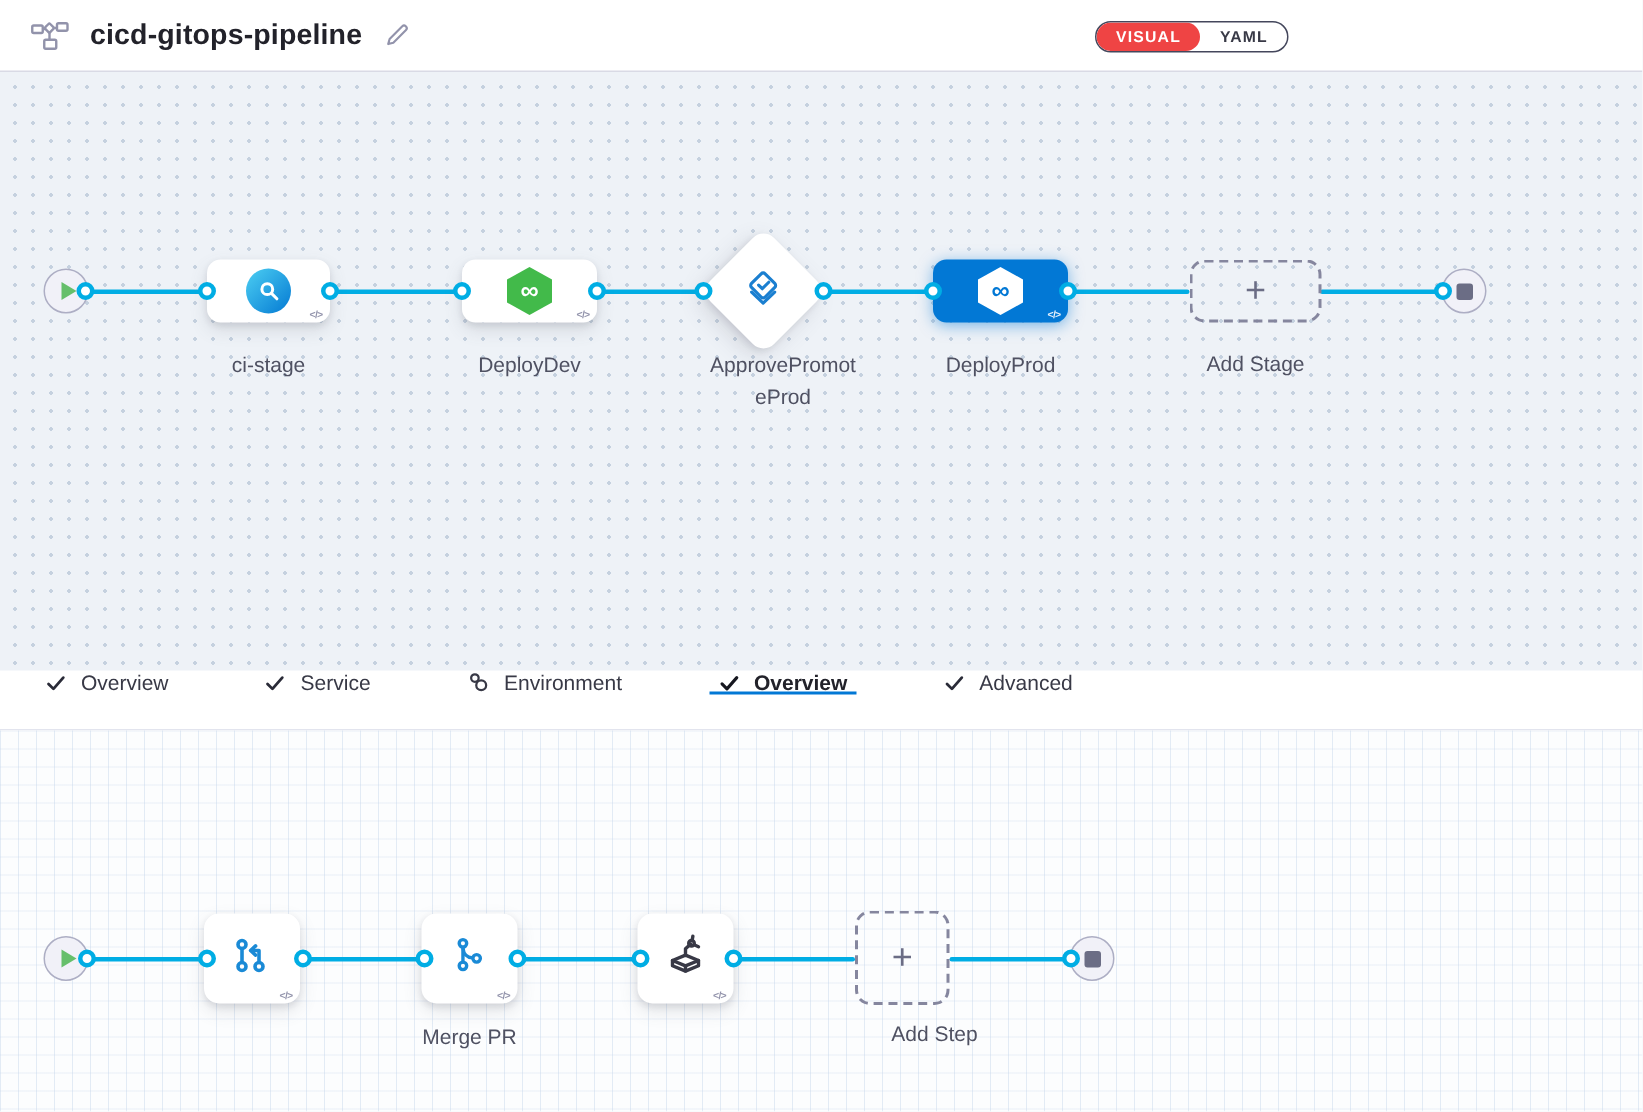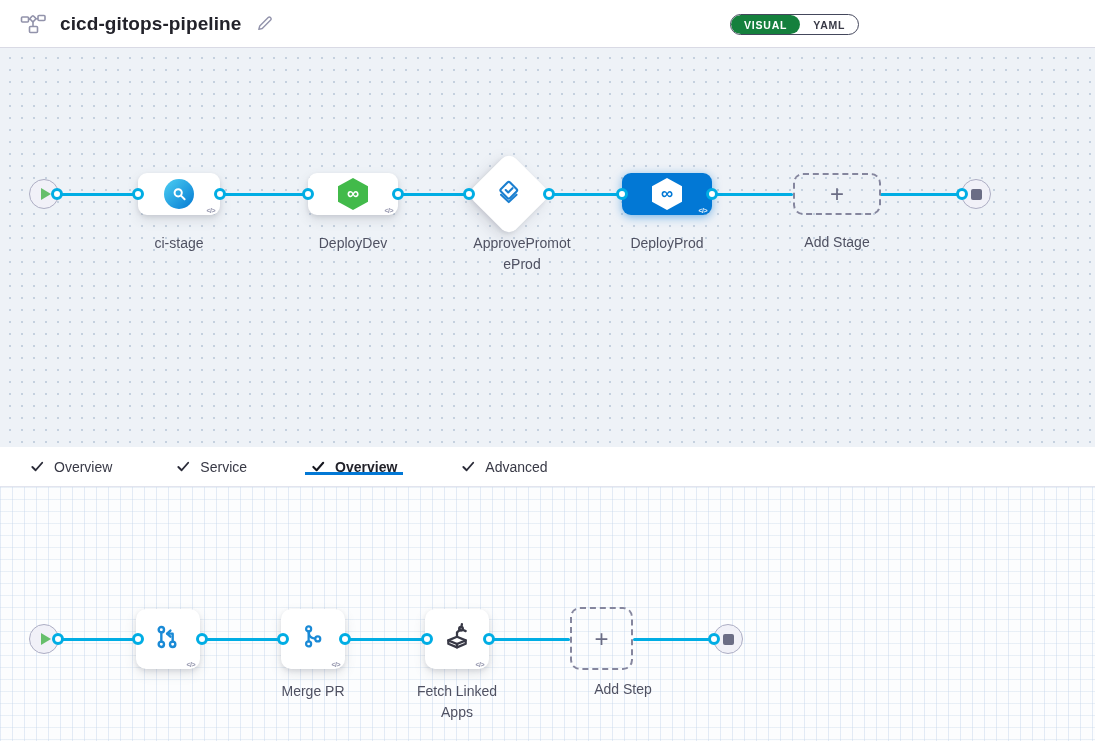--- a/index.html
+++ b/index.html
@@ -18,21 +18,21 @@
   .toggle {
     position:absolute; left:730px; top:14px; height:21px;
     display:flex; align-items:stretch; border:1px solid #44475c; border-radius:11px;
     overflow:hidden; background:#fff; cursor:pointer;
   }
   .toggle .seg {
     font-size:10.5px; font-weight:700; letter-spacing:.8px;
     display:flex; align-items:center; padding:0 13px; border:none; background:transparent;
     font-family:"Liberation Sans", sans-serif; cursor:pointer; color:#383946;
   }
-  .toggle .seg.active { background:#15803d; color:#fff; border-radius:11px; }
+  .toggle .seg.active { background:#ef4444; color:#fff; border-radius:11px; }
 
   
   .stage-canvas {
     position:relative; height:399px; background-color:#eef2f7;
     background-image:radial-gradient(circle, #c5d1df 1.1px, rgba(0,0,0,0) 1.1px);
     background-size:12px 12px; background-position:4px 4px;
   }
   .step-canvas {
     position:relative; height:254px; background-color:#fcfdfe;
     background-image:
@@ -97,21 +97,21 @@
   }
   .node-label {
     position:absolute; z-index:2; font-size:14px; color:#4f5162; text-align:center;
     line-height:21px;
   }
   .node-label.breakall { word-break:break-all; }
 
   
   .tabs {
     height:40px; background:#fff; border-bottom:1px solid #e2e4ee;
-    display:flex; align-items:center; padding-left:30px; gap:64px;
+    display:flex; align-items:flex-start; padding-left:30px; gap:64px;
   }
   .tab {
     position:relative; display:flex; align-items:center; gap:9px;
     font-size:14px; color:#383946; cursor:pointer; white-space:nowrap;
   }
   .tab.active { font-weight:700; color:#22222a; }
   .tab.active::after {
     content:""; position:absolute; left:-6px; right:-6px; bottom:0; height:2.5px; background:#0278d5;
   }
   .tab .ticon { display:flex; }
@@ -222,20 +222,29 @@
     <span>Overview</span>
   </div>
   <div class="tab">
     <span class="ticon">
       <svg width="15" height="15" viewBox="0 0 16 16" fill="none" stroke="#2a2b38" stroke-width="2" stroke-linecap="round" stroke-linejoin="round">
           <path d="M2.5 8.5 l3.5 3.5 7-8"></path>
         </svg>
     </span>
     <span>Service</span>
   </div>
+  <div class="tab">
+    <span class="ticon">
+      <svg width="16" height="16" viewBox="0 0 16 16" fill="none" stroke="#383946" stroke-width="1.5">
+          <circle cx="5.6" cy="5" r="2.5"></circle>
+          <circle cx="9.8" cy="9.8" r="3.3"></circle>
+        </svg>
+    </span>
+    <span>Environment</span>
+  </div>
   <div class="tab active">
     <span class="ticon">
       <svg width="15" height="15" viewBox="0 0 16 16" fill="none" stroke="#16171f" stroke-width="2.2" stroke-linecap="round" stroke-linejoin="round">
           <path d="M2.5 8.5 l3.5 3.5 7-8"></path>
         </svg>
     </span>
     <span>Overview</span>
   </div>
   <div class="tab">
     <span class="ticon">
@@ -306,19 +315,18 @@
         <path d="M5.5 14.5 v2.6 L12 19.8 18.5 17.1 v-2.6"></path>
         <line x1="12" y1="17.2" x2="12" y2="19.8"></line>
         <path d="M12 11.8 V8.6 L14.6 6.3"></path>
         <circle cx="15" cy="5.9" r="1.4"></circle>
         <path d="M16.3 6.6 l2.2 1"></path>
         <path d="M15.3 4.5 l0.4 -2.2"></path>
       </svg>
     </span>
     <span class="code-badge">&lt;/&gt;</span>
   </div>
-  <div class="node-label" style="left:407px;top:194px;width:100px;">Fetch Linked Apps</div>
 
   <div class="dashed-node" style="left:570px;top:120px;width:63px;height:63px;">
     <span>+</span>
   </div>
   <div class="node-label" style="left:573px;top:192px;width:100px;">Add Step</div>
 </div>
 
 </body></html>

